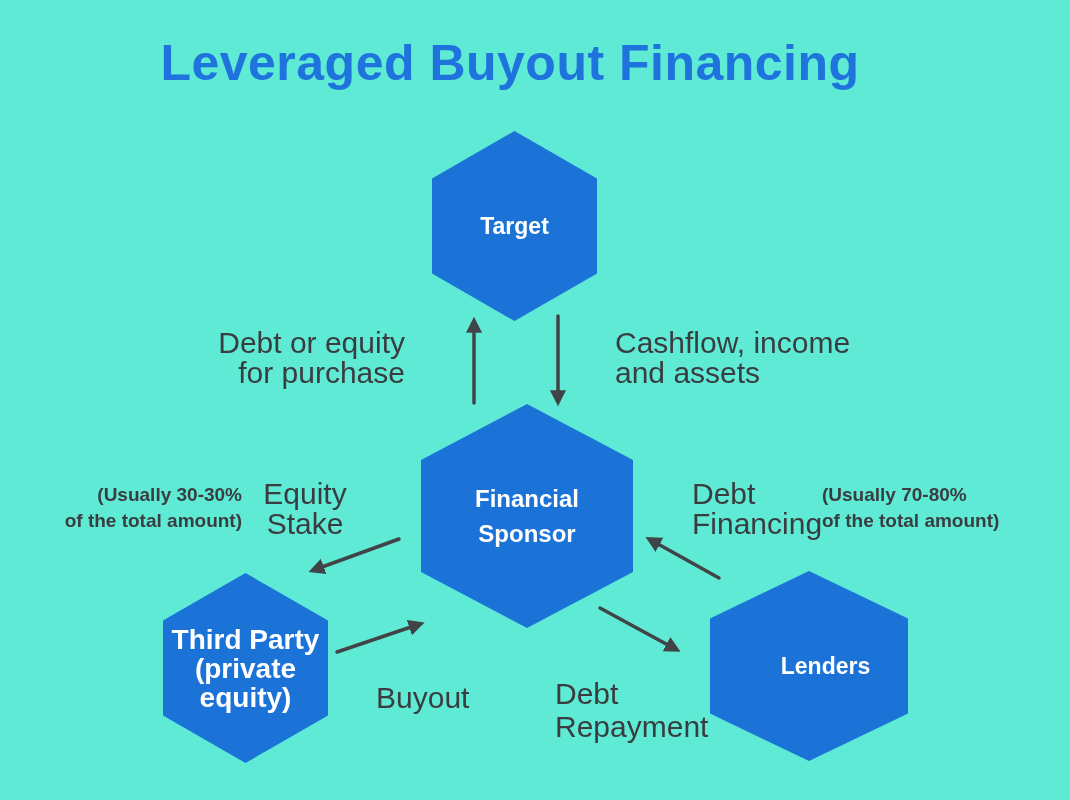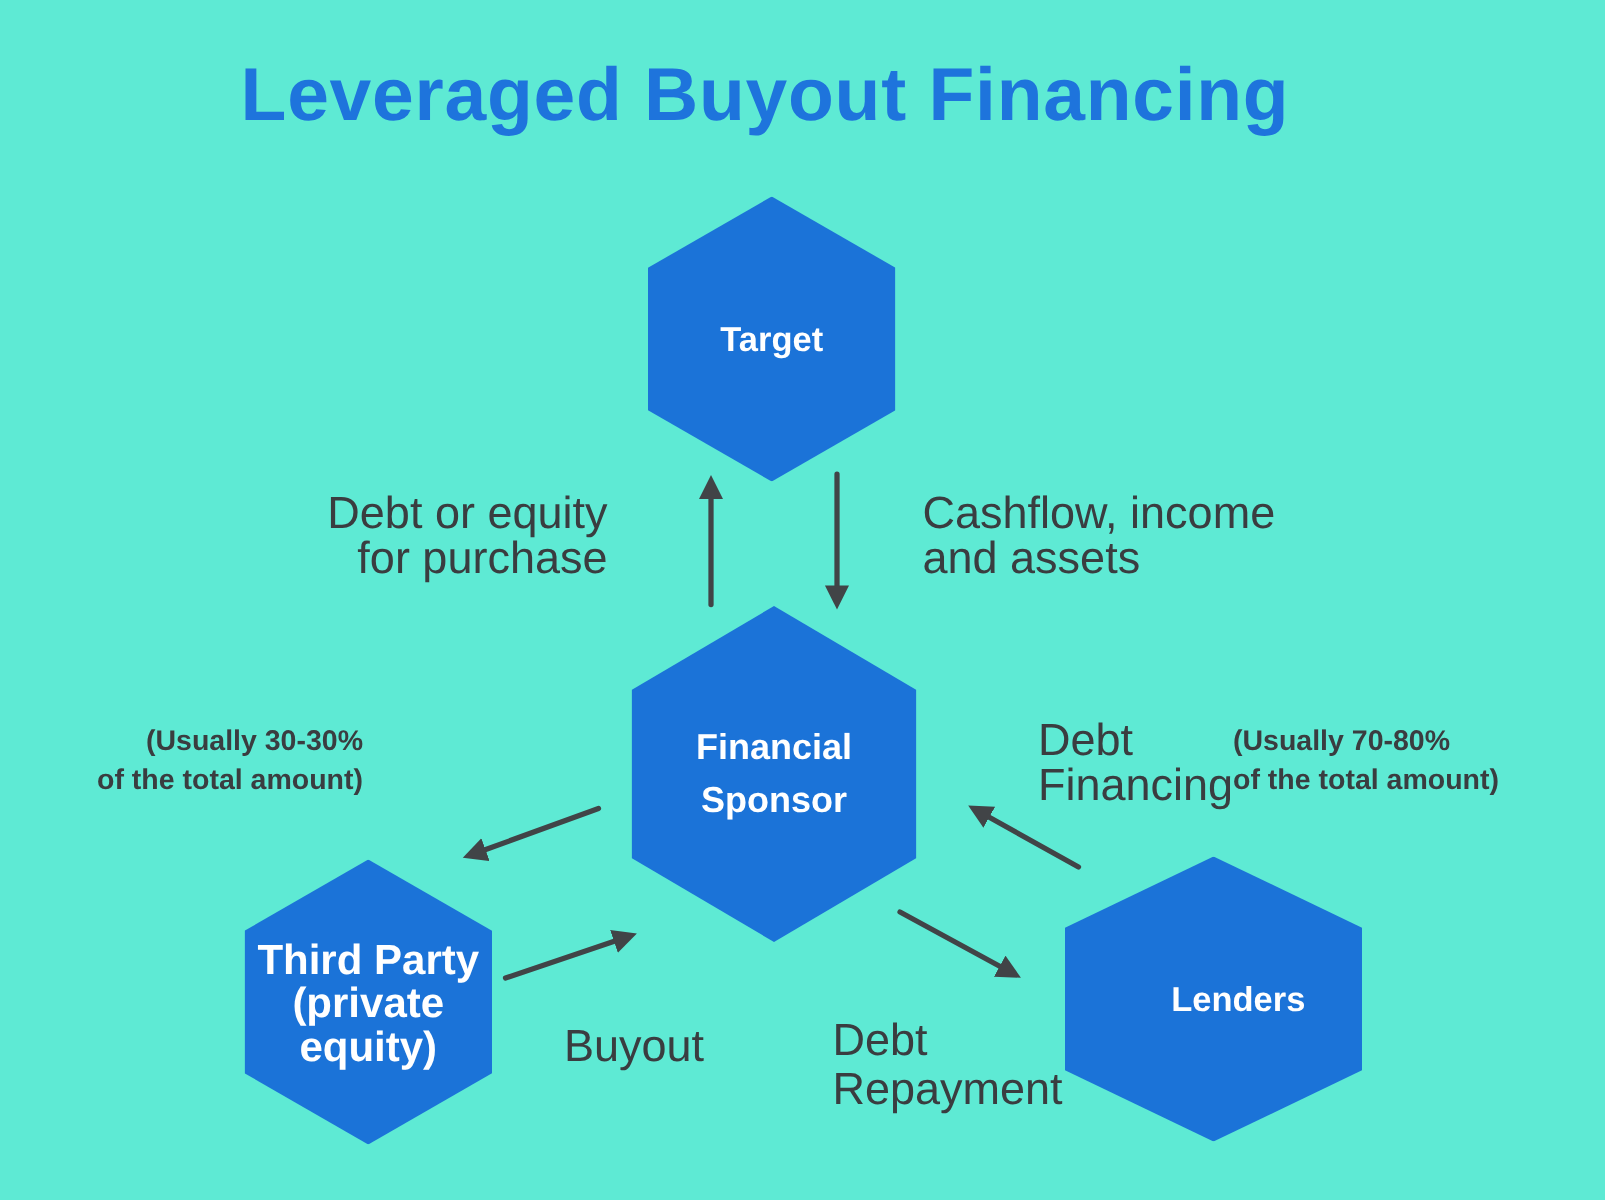--- a/index.html
+++ b/index.html
@@ -17,21 +17,21 @@
   .arrowhead-path{fill:var(--c-arrow,#414447);}
   .hex{
     position:absolute;display:flex;align-items:center;justify-content:center;
     background:var(--c-node,#1B73D8);
     clip-path:polygon(50% 0,100% 25%,100% 75%,50% 100%,0 75%,0 25%);
   }
   .hex .hex-label{
     color:#ffffff;text-align:center;white-space:pre-line;font-weight:600;
   }
   .hex-target {left:432px;top:131px;width:165px;height:190px;font-size:23px;line-height:30px;}
-  .hex-sponsor{left:421px;top:404px;width:190px;height:224px;font-size:24px;line-height:35px;}
+  .hex-sponsor{left:421px;top:404px;width:212px;height:224px;font-size:24px;line-height:35px;}
   .hex-third  {left:163px;top:573px;width:165px;height:190px;font-size:28px;line-height:29px;}
   .hex-lenders{left:710px;top:571px;width:165px;height:190px;font-size:23px;line-height:30px;padding-left:33px;}
   .edge-label{
     position:absolute;color:var(--c-text,#3A3D40);white-space:pre-line;
     font-weight:400;font-size:30px;line-height:30px;
   }
   .edge-note{
     position:absolute;color:var(--c-text,#3A3D40);white-space:pre-line;
     font-weight:700;font-size:19px;line-height:26px;
   }
@@ -86,20 +86,22 @@
 
   <div class="edge-label lbl-debt-equity">Debt or equity
 for purchase</div>
 
   <div class="edge-label lbl-cashflow">Cashflow, income
 and assets</div>
 
   <div class="edge-note lbl-equity-note">(Usually 30-30%
 of the total amount)</div>
 
+  <div class="edge-label lbl-equity-stake">Equity
+Stake</div>
 
   <div class="edge-label lbl-debt-fin">Debt
 Financing</div>
 
   <div class="edge-note lbl-debt-note">(Usually 70-80%
 of the total amount)</div>
 
   <div class="edge-label lbl-profit">Buyout</div>
 
   <div class="edge-label lbl-debt-repay">Debt

